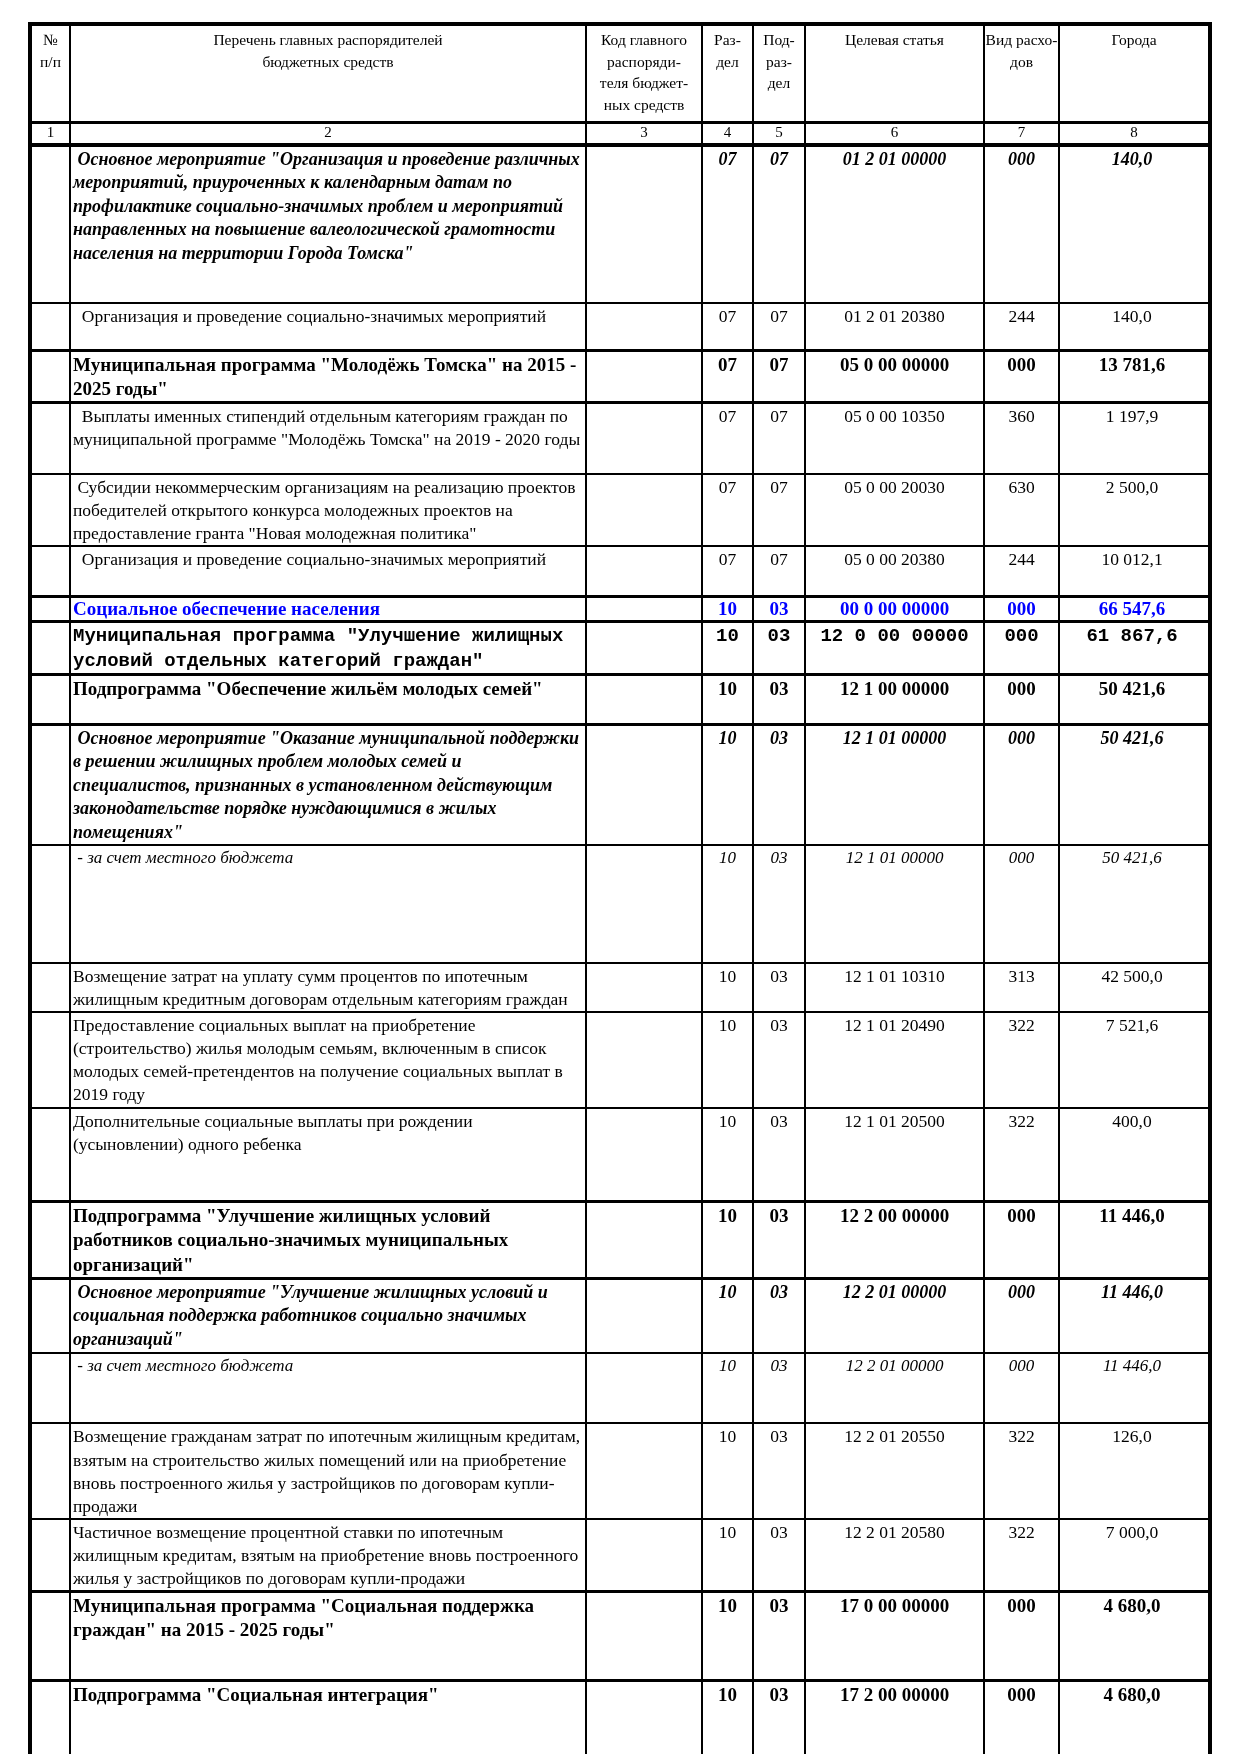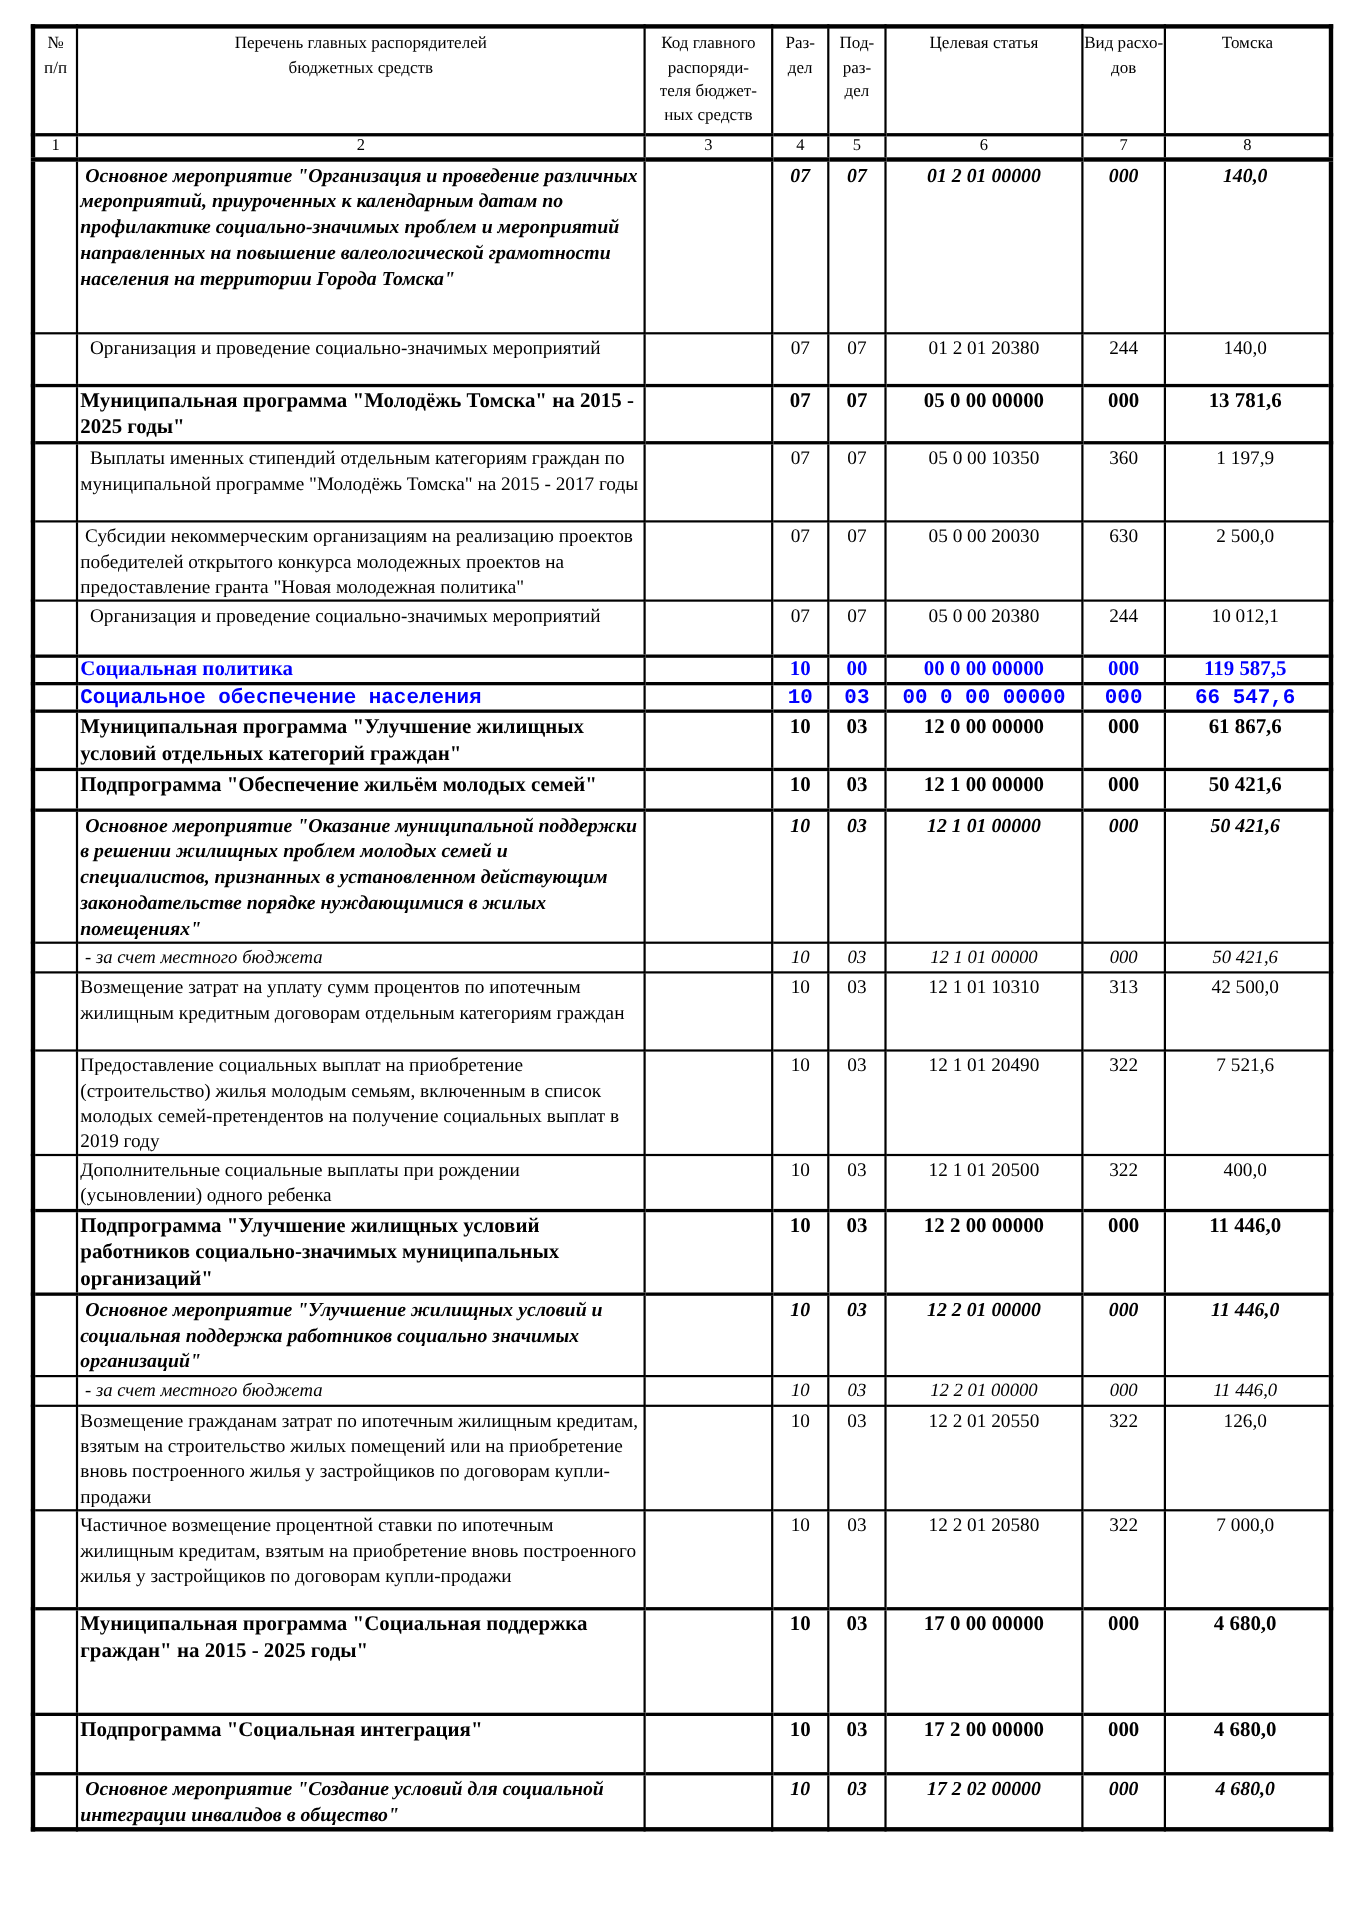--- a/index.html
+++ b/index.html
@@ -147,21 +147,21 @@
 теля бюджет-
 ных средств</th>
         <th>Раз-
 дел</th>
         <th>Под-
 раз-
 дел</th>
         <th>Целевая статья</th>
         <th>Вид расхо-
 дов</th>
-        <th>Томска</th>
+        <th>Города</th>
       </tr>
       <tr class="num-row">
         <th>1</th>
         <th>2</th>
         <th>3</th>
         <th>4</th>
         <th>5</th>
         <th>6</th>
         <th>7</th>
         <th>8</th>
@@ -193,21 +193,21 @@
           <td class="c-name">Муниципальная программа "Молодёжь Томска" на 2015 - 2025 годы"</td>
           <td class="c-grbs_code"></td>
           <td class="c-razdel">07</td>
           <td class="c-podrazdel">07</td>
           <td class="c-target_article">05 0 00 00000</td>
           <td class="c-expense_type">000</td>
           <td class="c-total">13 781,6</td>
         </tr>
         <tr class="r-normal">
           <td class="c-num"></td>
-          <td class="c-name">  Выплаты именных стипендий отдельным категориям граждан по муниципальной программе "Молодёжь Томска" на 2015 - 2017 годы</td>
+          <td class="c-name">  Выплаты именных стипендий отдельным категориям граждан по муниципальной программе "Молодёжь Томска" на 2019 - 2020 годы</td>
           <td class="c-grbs_code"></td>
           <td class="c-razdel">07</td>
           <td class="c-podrazdel">07</td>
           <td class="c-target_article">05 0 00 10350</td>
           <td class="c-expense_type">360</td>
           <td class="c-total">1 197,9</td>
         </tr>
         <tr class="r-normal">
           <td class="c-num"></td>
           <td class="c-name"> Субсидии некоммерческим организациям на реализацию проектов победителей открытого конкурса молодежных проектов на предоставление гранта "Новая молодежная политика"</td>
@@ -220,30 +220,20 @@
         </tr>
         <tr class="r-normal">
           <td class="c-num"></td>
           <td class="c-name">  Организация и проведение социально-значимых мероприятий</td>
           <td class="c-grbs_code"></td>
           <td class="c-razdel">07</td>
           <td class="c-podrazdel">07</td>
           <td class="c-target_article">05 0 00 20380</td>
           <td class="c-expense_type">244</td>
           <td class="c-total">10 012,1</td>
-        </tr>
-        <tr class="r-blue">
-          <td class="c-num"></td>
-          <td class="c-name">Социальная политика</td>
-          <td class="c-grbs_code"></td>
-          <td class="c-razdel">10</td>
-          <td class="c-podrazdel">00</td>
-          <td class="c-target_article">00 0 00 00000</td>
-          <td class="c-expense_type">000</td>
-          <td class="c-total">119 587,5</td>
         </tr>
         <tr class="r-blue">
           <td class="c-num"></td>
           <td class="c-name">Социальное обеспечение населения</td>
           <td class="c-grbs_code"></td>
           <td class="c-razdel">10</td>
           <td class="c-podrazdel">03</td>
           <td class="c-target_article">00 0 00 00000</td>
           <td class="c-expense_type">000</td>
           <td class="c-total">66 547,6</td>

